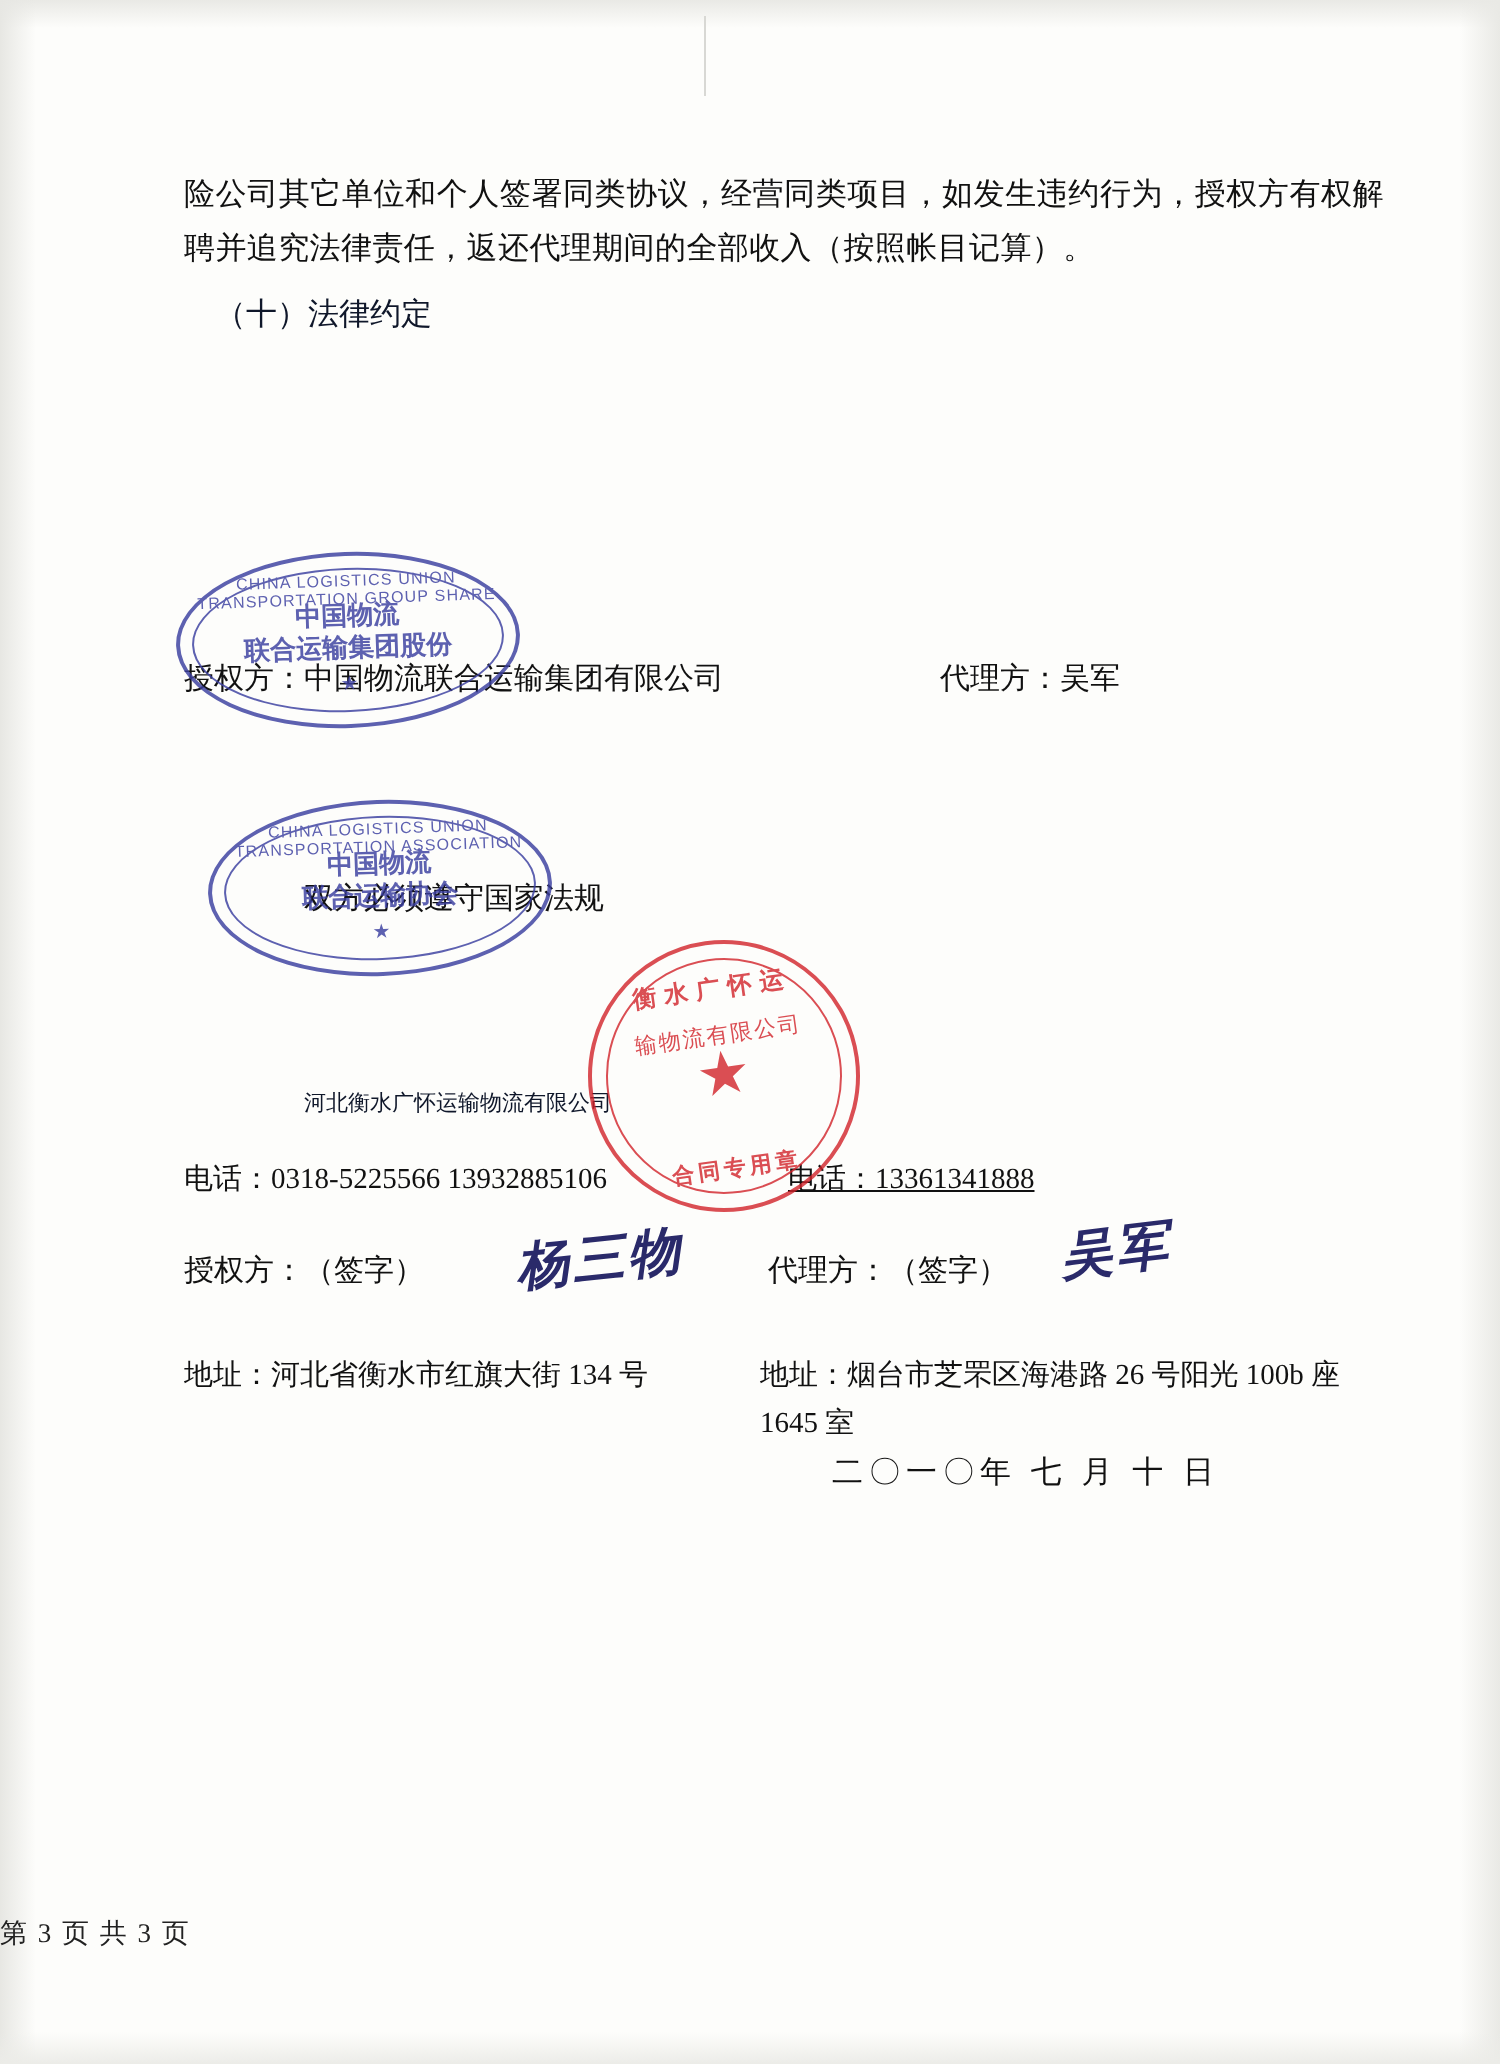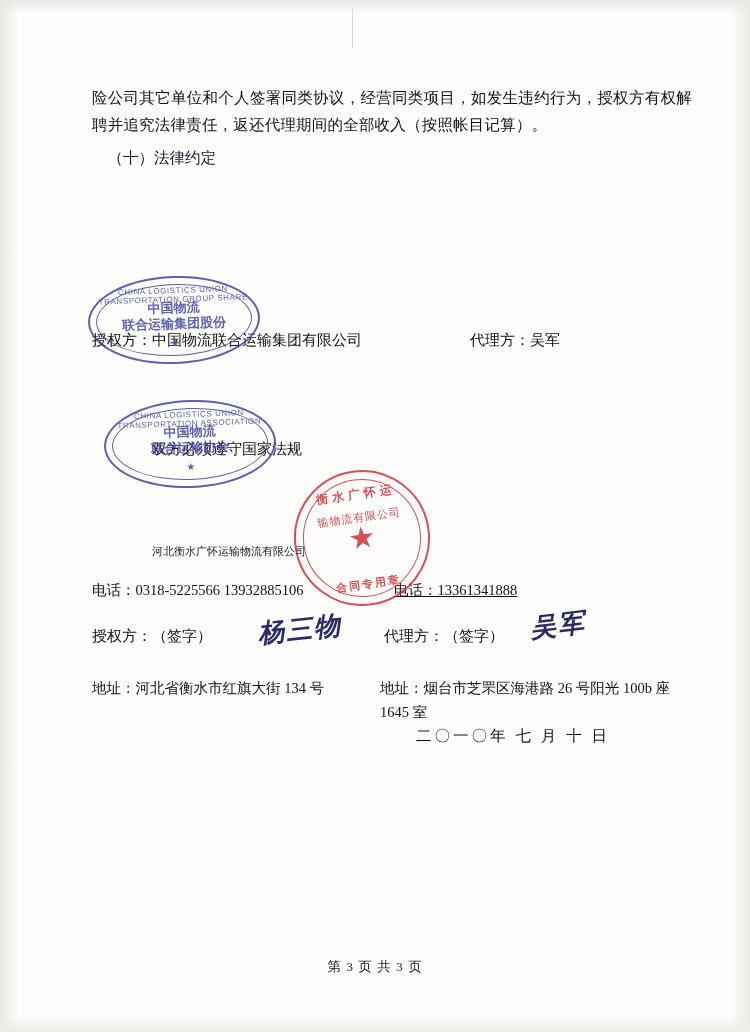--- a/index.html
+++ b/index.html
@@ -161,21 +161,20 @@
     position: absolute;
     left: 312px;
     margin-left: 12px;
   }
 
   .footer {
     position: absolute;
     left: 0;
     top: 958px;
     width: 750px;
-    text-align: center;
     font-size: 13.5px;
     color: #222;
     letter-spacing: 1px;
   }
 
   
   .stamp {
     position: absolute;
     pointer-events: none;
   }

